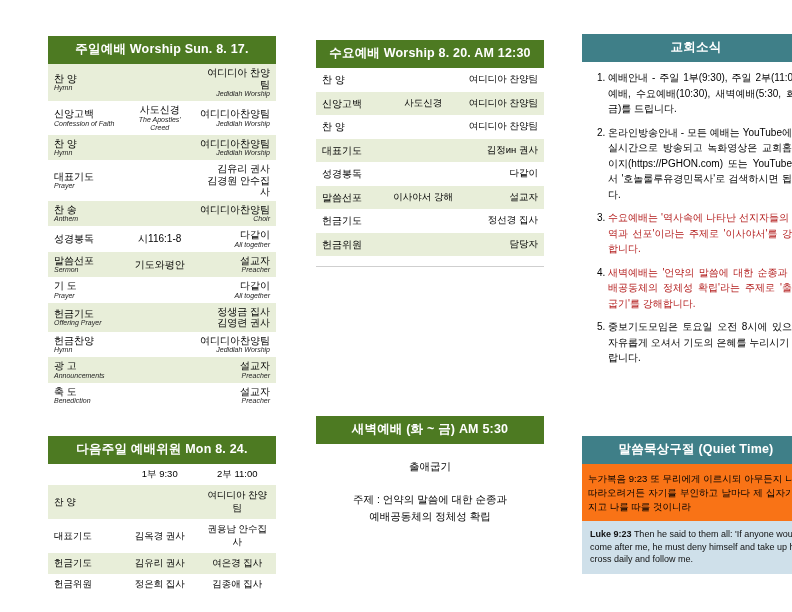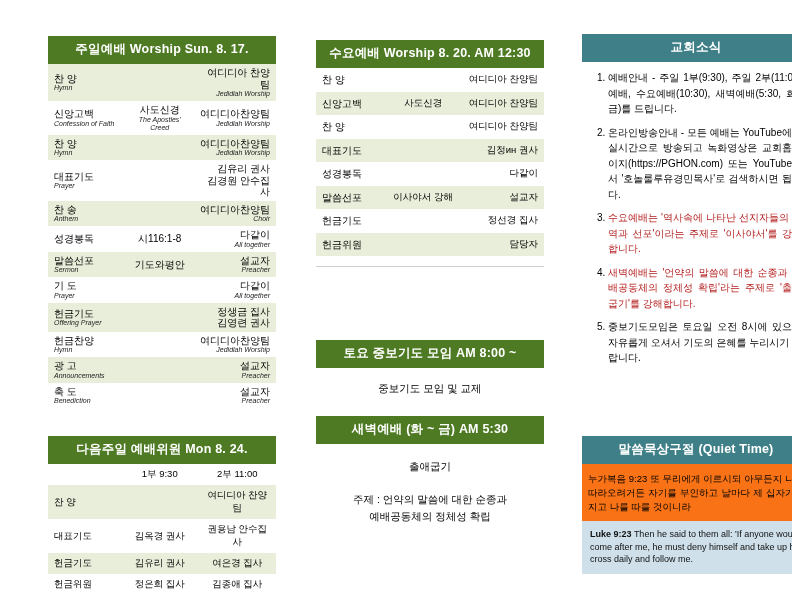--- a/index.html
+++ b/index.html
@@ -385,24 +385,20 @@
               <span class="ko">헌금위원</span>
             </td>
           <td class="c-mid"></td>
           <td class="c-right">담당자</td>
         </tr>
       </tbody>
     </table>
     <div class="divider-line"></div>
   </div>
 
-  <div class="panel" style="left:284px; top:340px; width:228px;">
-    <div class="panel-header hdr-green">토요 중보기도 모임  AM 8:00 ~</div>
-    <div class="center-body">중보기도 모임 및 교제</div>
-  </div>
 
   <div class="panel" style="left:284px; top:416px; width:228px;">
     <div class="panel-header hdr-green">새벽예배 (화 ~ 금) AM 5:30</div>
     <div class="center-body" style="padding:14px 6px 16px 6px;">
       <div>출애굽기</div>
       <div style="height:16px;"></div>
       <div>주제 : 언약의 말씀에 대한 순종과</div>
       <div>예배공동체의 정체성 확립</div>
     </div>
   </div>

